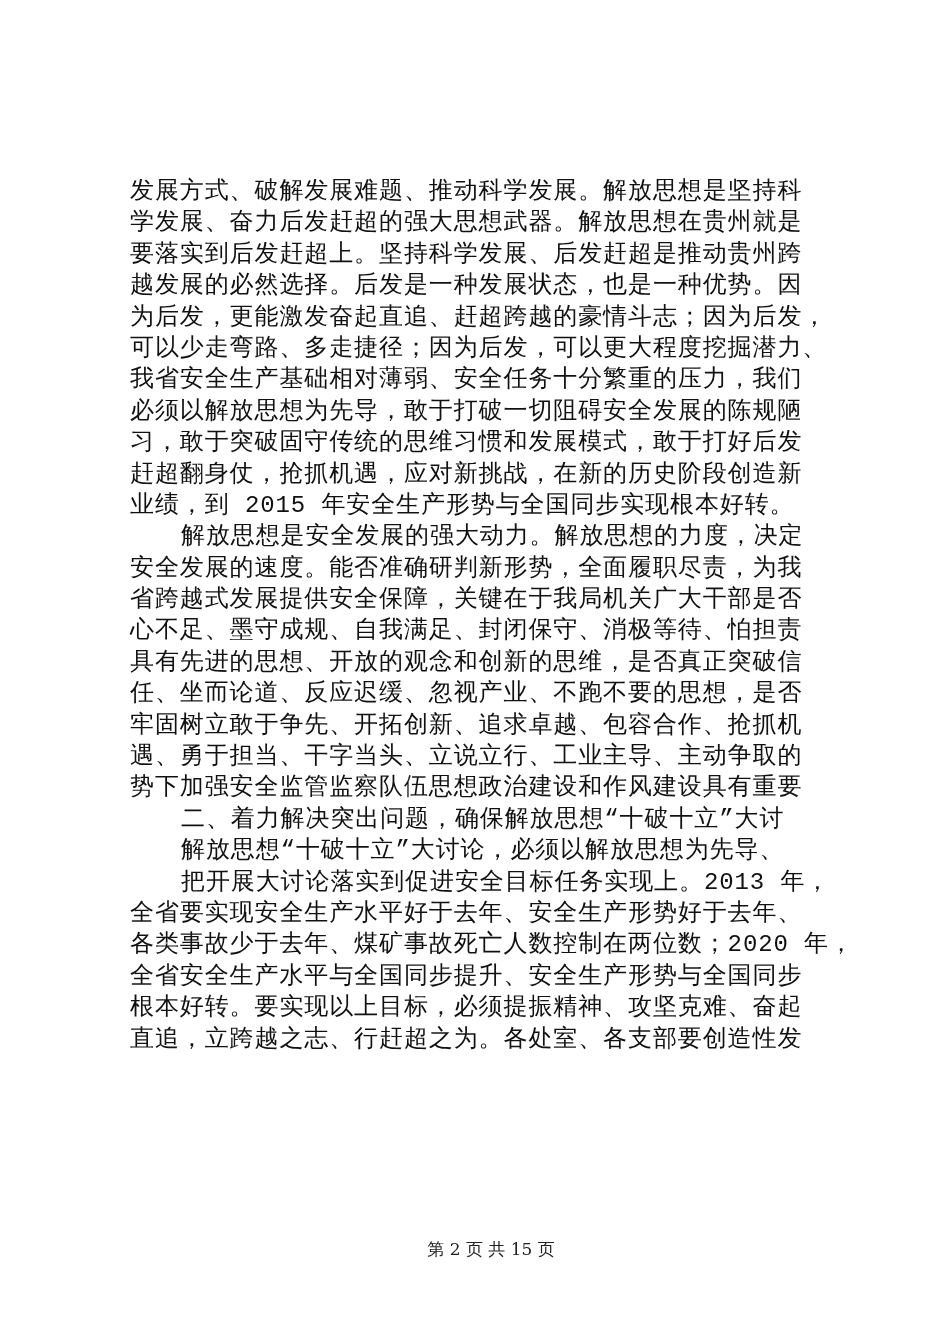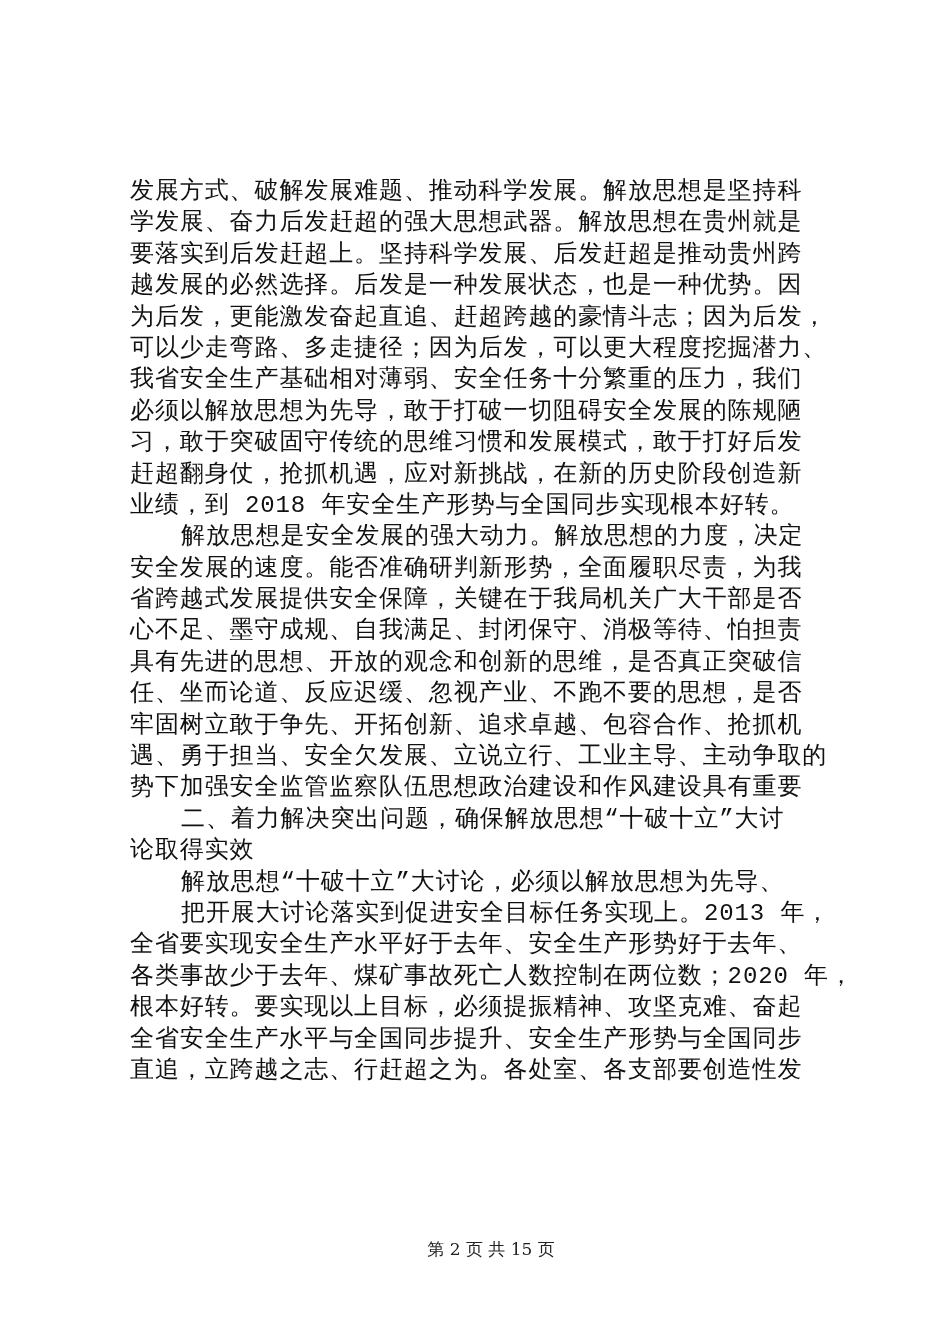--- a/index.html
+++ b/index.html
@@ -36,34 +36,33 @@
       <div class="line">发展方式、破解发展难题、推动科学发展。解放思想是坚持科</div>
       <div class="line">学发展、奋力后发赶超的强大思想武器。解放思想在贵州就是</div>
       <div class="line">要落实到后发赶超上。坚持科学发展、后发赶超是推动贵州跨</div>
       <div class="line">越发展的必然选择。后发是一种发展状态，也是一种优势。因</div>
       <div class="line">为后发，更能激发奋起直追、赶超跨越的豪情斗志；因为后发，</div>
       <div class="line">可以少走弯路、多走捷径；因为后发，可以更大程度挖掘潜力、</div>
       <div class="line">我省安全生产基础相对薄弱、安全任务十分繁重的压力，我们</div>
       <div class="line">必须以解放思想为先导，敢于打破一切阻碍安全发展的陈规陋</div>
       <div class="line">习，敢于突破固守传统的思维习惯和发展模式，敢于打好后发</div>
       <div class="line">赶超翻身仗，抢抓机遇，应对新挑战，在新的历史阶段创造新</div>
-      <div class="line">业绩，到 2018 年安全生产形势与全国同步实现根本好转。</div>
+      <div class="line">业绩，到 2015 年安全生产形势与全国同步实现根本好转。</div>
       <div class="line indent">解放思想是安全发展的强大动力。解放思想的力度，决定</div>
       <div class="line">安全发展的速度。能否准确研判新形势，全面履职尽责，为我</div>
       <div class="line">省跨越式发展提供安全保障，关键在于我局机关广大干部是否</div>
       <div class="line">心不足、墨守成规、自我满足、封闭保守、消极等待、怕担责</div>
       <div class="line">具有先进的思想、开放的观念和创新的思维，是否真正突破信</div>
       <div class="line">任、坐而论道、反应迟缓、忽视产业、不跑不要的思想，是否</div>
       <div class="line">牢固树立敢于争先、开拓创新、追求卓越、包容合作、抢抓机</div>
-      <div class="line">遇、勇于担当、安全欠发展、立说立行、工业主导、主动争取的</div>
+      <div class="line">遇、勇于担当、干字当头、立说立行、工业主导、主动争取的</div>
       <div class="line">势下加强安全监管监察队伍思想政治建设和作风建设具有重要</div>
       <div class="line indent">二、着力解决突出问题，确保解放思想“十破十立”大讨</div>
-      <div class="line">论取得实效</div>
       <div class="line indent">解放思想“十破十立”大讨论，必须以解放思想为先导、</div>
       <div class="line indent">把开展大讨论落实到促进安全目标任务实现上。2013 年，</div>
       <div class="line">全省要实现安全生产水平好于去年、安全生产形势好于去年、</div>
       <div class="line">各类事故少于去年、煤矿事故死亡人数控制在两位数；2020 年，</div>
+      <div class="line">全省安全生产水平与全国同步提升、安全生产形势与全国同步</div>
       <div class="line">根本好转。要实现以上目标，必须提振精神、攻坚克难、奋起</div>
-      <div class="line">全省安全生产水平与全国同步提升、安全生产形势与全国同步</div>
       <div class="line">直追，立跨越之志、行赶超之为。各处室、各支部要创造性发</div>
     </div>
   <div class="footer">第 2 页  共 15 页</div>
 </div>
 
 </body></html>

